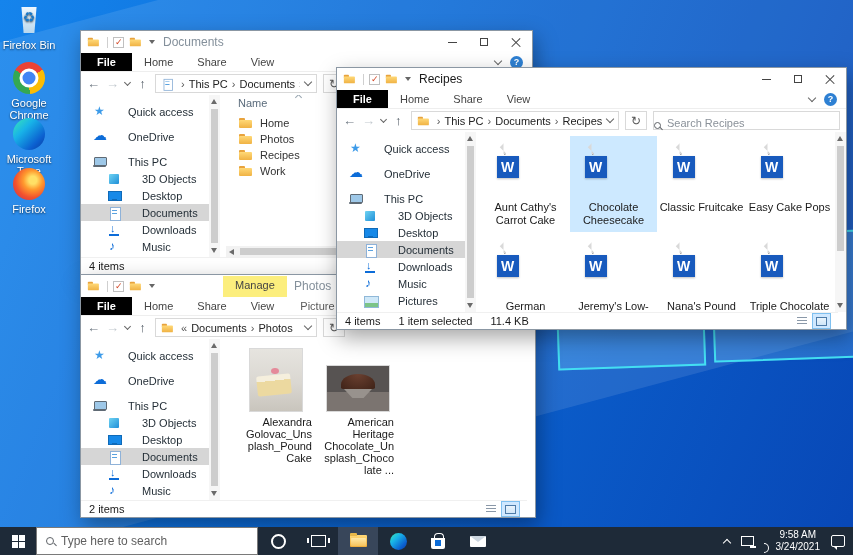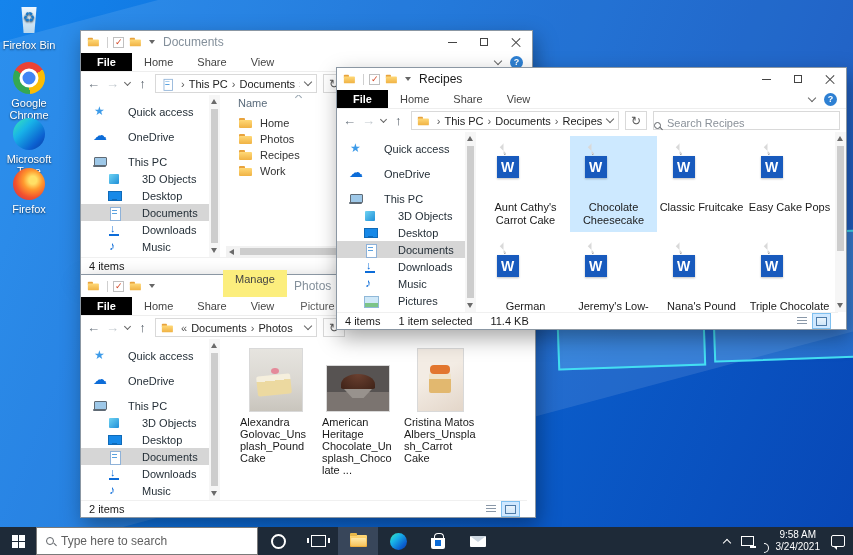--- a/index.html
+++ b/index.html
@@ -32,21 +32,21 @@
 .win-recipes{left:336px;top:67px;width:511px;height:263px;z-index:30}
 .titlebar{height:22px;display:flex;align-items:center;padding-left:6px;position:relative;background:#fff}
 .qat{display:flex;align-items:center;gap:5px}
 .qsep{width:1px;height:11px;background:#cfcfcf}
 .qat-check{width:11px;height:11px;border:1px solid #c0c0c0;background:#fff;position:relative}
 .qat-check::after{content:"✓";position:absolute;left:1px;top:-1px;color:#d24726;font-size:9px}
 .caret-down{width:0;height:0;border-left:3.5px solid transparent;border-right:3.5px solid transparent;border-top:4px solid #666}
 .win-title{margin-left:8px;font-size:12px;color:#84909b;white-space:nowrap}
 .win-recipes .win-title{color:#1a1a1a}
 .win-photos .win-title{position:absolute;left:205px}
-.manage-tab{position:absolute;left:142px;bottom:0;padding:3px 12px 12px;background:#fcee7d;font-size:11px;color:#444}
+.manage-tab{position:absolute;left:142px;bottom:0;padding:3px 12px 6px;background:#fcee7d;font-size:11px;color:#444}
 .win-controls{position:absolute;right:0;top:0;height:100%;display:flex}
 .wc{width:32px;height:100%;display:flex;align-items:center;justify-content:center;cursor:default}
 .g-min{width:9px;height:1px;background:#444}
 .g-max{width:8px;height:8px;border:1px solid #444}
 .g-close{position:relative;width:10px;height:10px}
 .g-close::before,.g-close::after{content:"";position:absolute;left:-1px;top:4.5px;width:12px;height:1.2px;background:#444}
 .g-close::before{transform:rotate(45deg)}.g-close::after{transform:rotate(-45deg)}
 
 .ribbon{height:19px;display:flex;align-items:stretch;border-bottom:1px solid #eee;position:relative}
 .tabs{display:flex;align-items:stretch}
@@ -119,21 +119,21 @@
 .wbadge{position:absolute;left:-7px;top:14px;width:22px;height:22px;background:#185abd;box-shadow:0 1px 2px rgba(0,0,0,.25)}
 .wbadge::before{content:"W";color:#fff;font-weight:bold;font-size:14px;display:block;text-align:center;line-height:22px}
 .wlines{position:absolute;left:21px;top:16px;width:16px;height:21px;background:repeating-linear-gradient(to bottom,#2b7cd3 0 3px,transparent 3px 6px)}
 .wicon-wrap{position:relative;width:44px;height:54px}
 .wicon-wrap .wbadge{z-index:2}
 
 
 .ptiles{position:absolute;left:20px;top:6px;display:flex;gap:10px;align-items:flex-start}
 .ptile{width:72px;display:flex;flex-direction:column;align-items:center;cursor:default}
 .pthumb-wrap{height:66px;display:flex;align-items:flex-end}
-.ptile .flabel{margin-top:5px;text-align:left;line-height:12px;width:72px;color:#1a1a1a;overflow-wrap:anywhere}
+.ptile .flabel{margin-top:5px;text-align:right;line-height:12px;width:72px;color:#1a1a1a;overflow-wrap:anywhere}
 .photo{position:relative;box-shadow:0 0 0 1px rgba(0,0,0,.15)}
 .photo-pound{width:52px;height:62px;background:linear-gradient(180deg,#e6e4df 0%,#dad7d1 55%,#c9c5bd 100%)}
 .photo-pound::before{content:"";position:absolute;left:7px;top:26px;width:34px;height:20px;background:linear-gradient(#f5efdd 28%,#ecd9a0 28%);transform:rotate(-6deg);border-radius:2px}
 .photo-pound::after{content:"";position:absolute;left:21px;top:19px;width:8px;height:6px;background:#e58a9a;border-radius:50%}
 .photo-choc{width:62px;height:45px;background:linear-gradient(#575352 58%,#7b7470 58%)}
 .photo-choc::before{content:"";position:absolute;left:14px;top:8px;width:34px;height:15px;background:radial-gradient(ellipse at 50% 0%,#6b4030,#3f2318);border-radius:50% 50% 8% 8%/70% 70% 10% 10%}
 .photo-choc::after{content:"";position:absolute;left:17px;top:23px;width:28px;height:9px;background:#98928d;clip-path:polygon(0 0,100% 0,70% 100%,30% 100%)}
 .photo-carrot{width:45px;height:62px;background:linear-gradient(150deg,#f3ece4 40%,#e3d6c9 100%)}
 .photo-carrot::before{content:"";position:absolute;left:11px;top:24px;width:22px;height:20px;background:linear-gradient(#f0e3c8 32%,#e2b86f 32%);border-radius:2px}
 .photo-carrot::after{content:"";position:absolute;left:12px;top:16px;width:20px;height:9px;background:#e2762e;border-radius:4px}
@@ -478,26 +478,20 @@
             <span class="flabel">Alexandra Golovac_Unsplash_Pound Cake</span>
           </div>
 
           <div class="ptile">
             <span class="pthumb-wrap">
               <span class="photo photo-choc"></span>
             </span>
             <span class="flabel">American Heritage Chocolate_Unsplash_Chocolate ...</span>
           </div>
 
-          <div class="ptile">
-            <span class="pthumb-wrap">
-              <span class="photo photo-carrot"></span>
-            </span>
-            <span class="flabel">Cristina Matos Albers_Unsplash_Carrot Cake</span>
-          </div>
 
       </div>
     </div>
   </div>
   <div class="statusbar">
     <span>2 items</span>
     <div class="status-views">
       <span class="vw">
           <span class="vw-g1"></span>
         </span>

